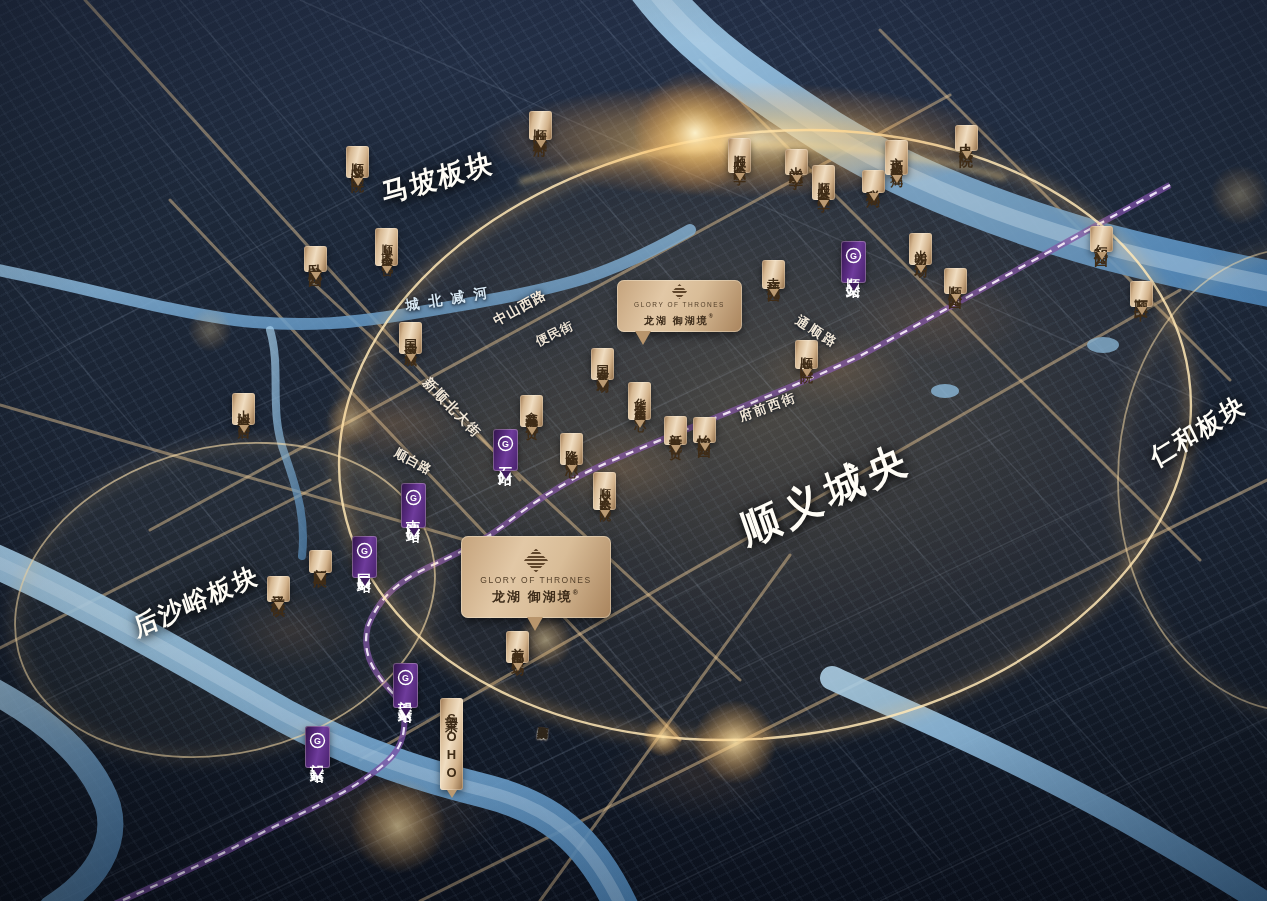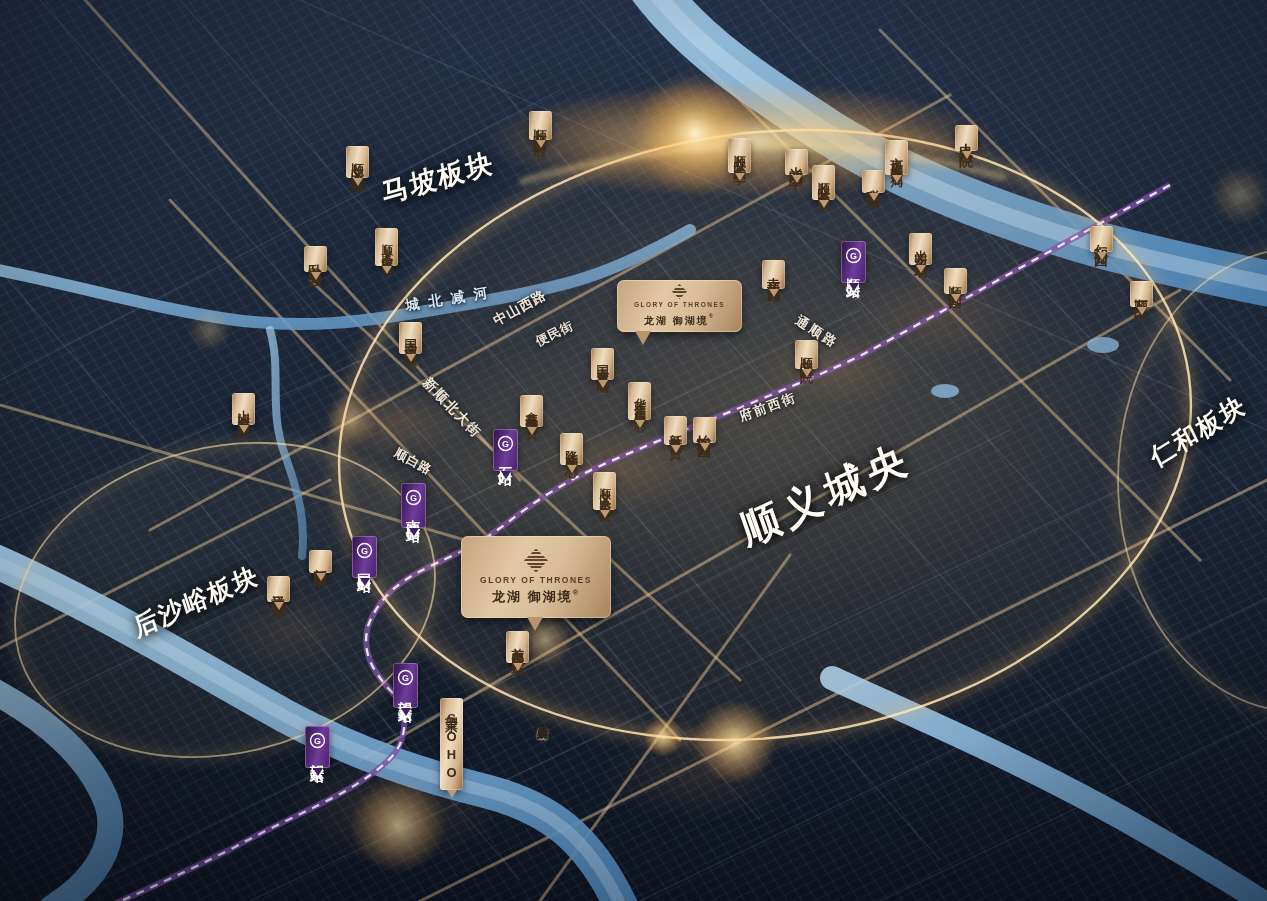--- a/index.html
+++ b/index.html
@@ -47,21 +47,21 @@
   .plaque{position:absolute;display:flex;flex-direction:column;align-items:center;justify-content:center;
           gap:2px;border-radius:7px;
           background:linear-gradient(115deg,#c5a37c 0%,#e2c8a6 35%,#d9bd98 60%,#a9845d 100%);
           box-shadow:0 4px 10px rgba(0,0,0,.5), inset 0 0 0 1px rgba(255,248,232,.35);}
   .plaque::after{content:"";position:absolute;bottom:-13px;
           border:8px solid transparent;border-bottom:0;border-top:14px solid #b8956c;}
   .plaque.project-plaque-north::after{left:14%;}
   .plaque.project-plaque-main::after{left:44%;}
   .dia{display:block;clip-path:polygon(50% 0,100% 50%,50% 100%,0 50%);
        background:repeating-linear-gradient(180deg,#5f452a 0 2px,rgba(95,69,42,0) 2px 3.5px);}
-  .pen{color:#54402a;letter-spacing:1.5px;font-weight:bold;white-space:nowrap;}
+  .pen{color:#54402a;letter-spacing:1.5px;font-weight:normal;white-space:nowrap;}
   .pcn{color:#3d2c1a;font-weight:bold;letter-spacing:2px;white-space:nowrap;}
   .pcn sup{font-size:55%;}
 </style>
 </head>
 <body>
 
 <div id="stage">
   <div class="bgtex"></div>
 
   <svg id="art" width="1267" height="901" viewBox="0 0 1267 901">

